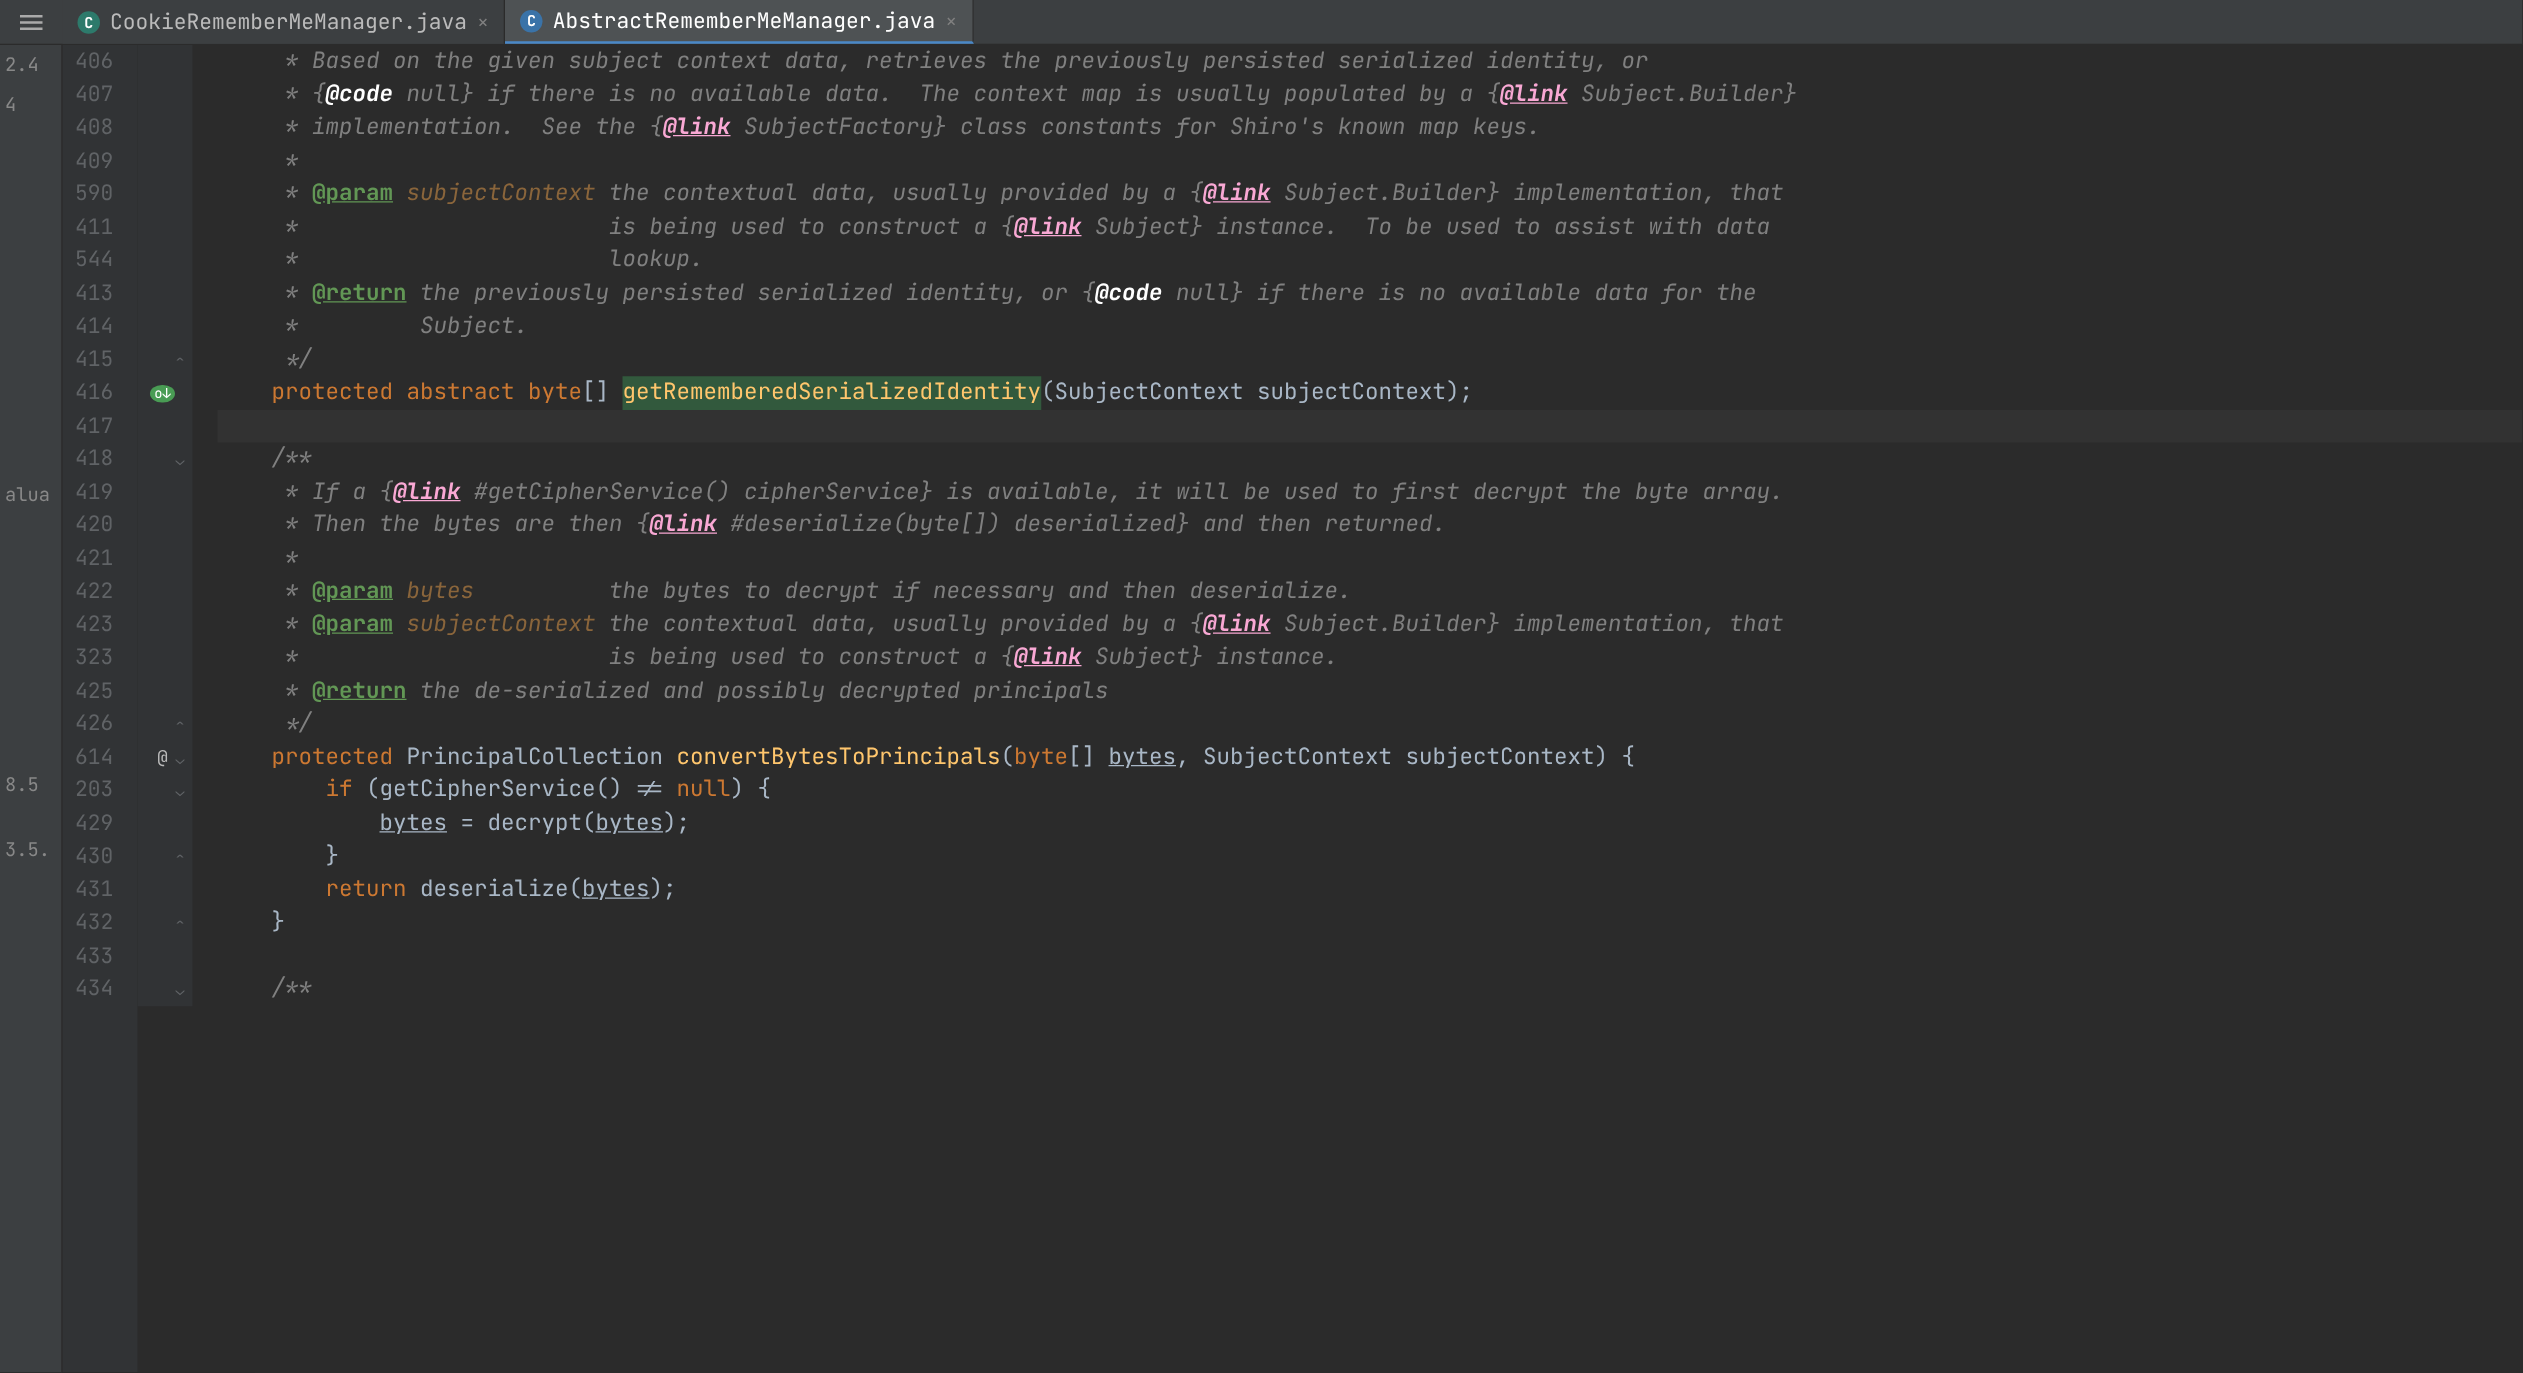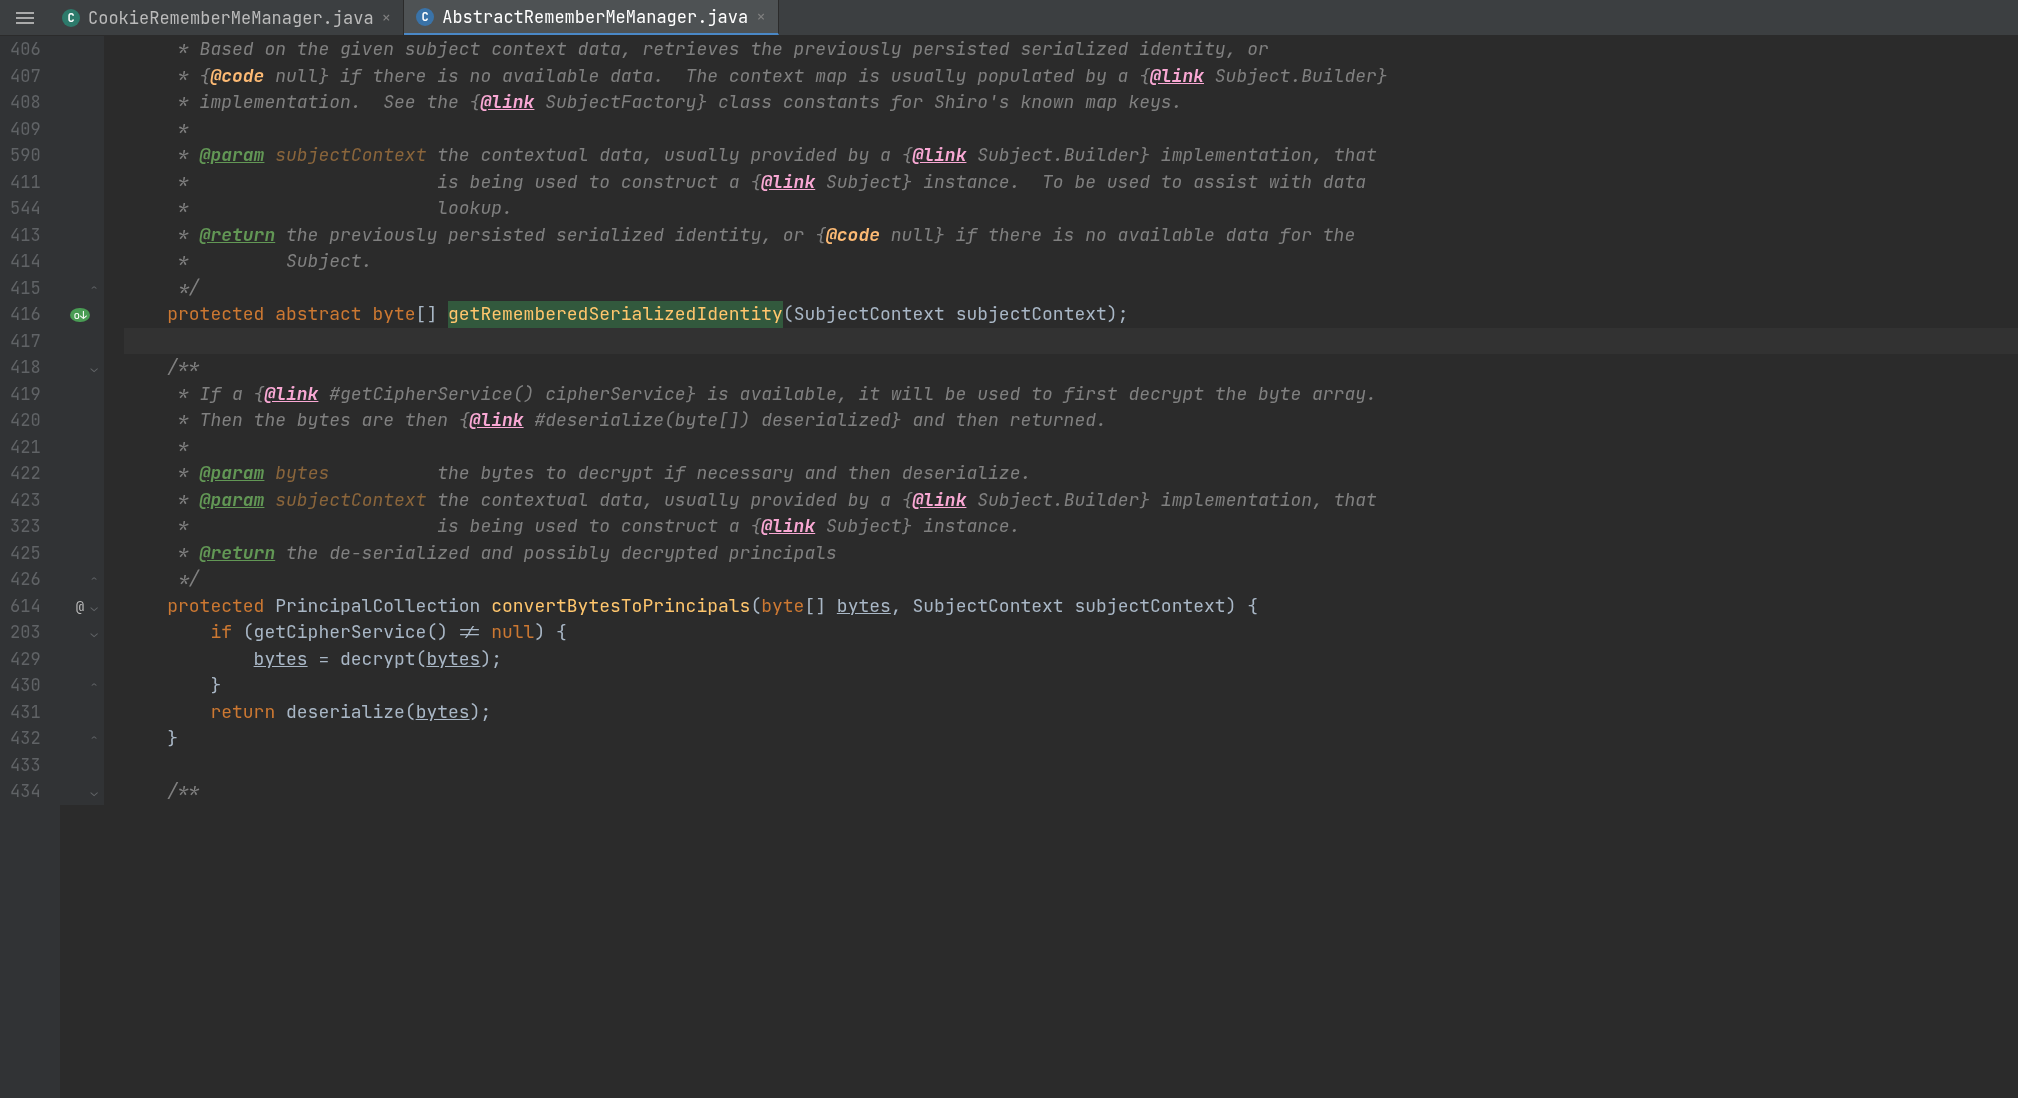--- a/index.html
+++ b/index.html
@@ -87,22 +87,22 @@
     flex:1;
     padding-left: 20px;
     white-space: pre;
     font-size: 18px;
     line-height: 26.5px;
     color:#a9b7c6;
     position:relative;
   }
   .line { height: 26.5px; display:flex; align-items:center; }
   .c-comment { color: #808080; font-style: italic; }
-  .c-doctag { color: #629755; font-style: italic; font-weight: bold; text-decoration: underline; }
-  .c-doctag-nl { color: #fdba74; font-style: italic; font-weight: bold; }
+  .c-doctag { color: #629755; font-weight: bold; text-decoration: underline; }
+  .c-doctag-nl { color: #ffffff; font-style: italic; font-weight: bold; }
   .c-doclink { color: #f9a8d4; font-style: italic; font-weight: bold; text-decoration: underline;}
   .c-param { color: #8a653b; font-style: italic; }
   .c-keyword { color: #cc7832; }
   .c-type { color: #a9b7c6; }
   .c-method { color: #ffc66d; }
   .c-method-hl { color: #ffc66d; background: #32593d; }
   .c-ident { color: #a9b7c6; }
   .c-under { text-decoration: underline; }
   .c-punct { color:#a9b7c6; }
   .hl-row { background: #323232; }
@@ -121,20 +121,30 @@
       <span class="close">×</span>
     </div>
     <div class="tab active" id="tab1">
       <span class="tab-icon blue">C</span>
       <span>AbstractRememberMeManager.java</span>
       <span class="close">×</span>
     </div>
   </div>
 
   <div class="main">
+    <div class="left-strip">
+      <div class="stub">2.4</div>
+      <div class="stub">4</div>
+      <div style="flex:0 0 280px"></div>
+      <div class="stub">alua</div>
+      <div style="flex:0 0 200px"></div>
+      <div class="stub">8.5</div>
+      <div style="flex:0 0 20px"></div>
+      <div class="stub">3.5.</div>
+    </div>
 
     <div class="editor-wrap">
       <div class="gutter" id="gutter">
           <div class="line">406</div>
           <div class="line">407</div>
           <div class="line">408</div>
           <div class="line">409</div>
           <div class="line">590</div>
           <div class="line">411</div>
           <div class="line">544</div>

